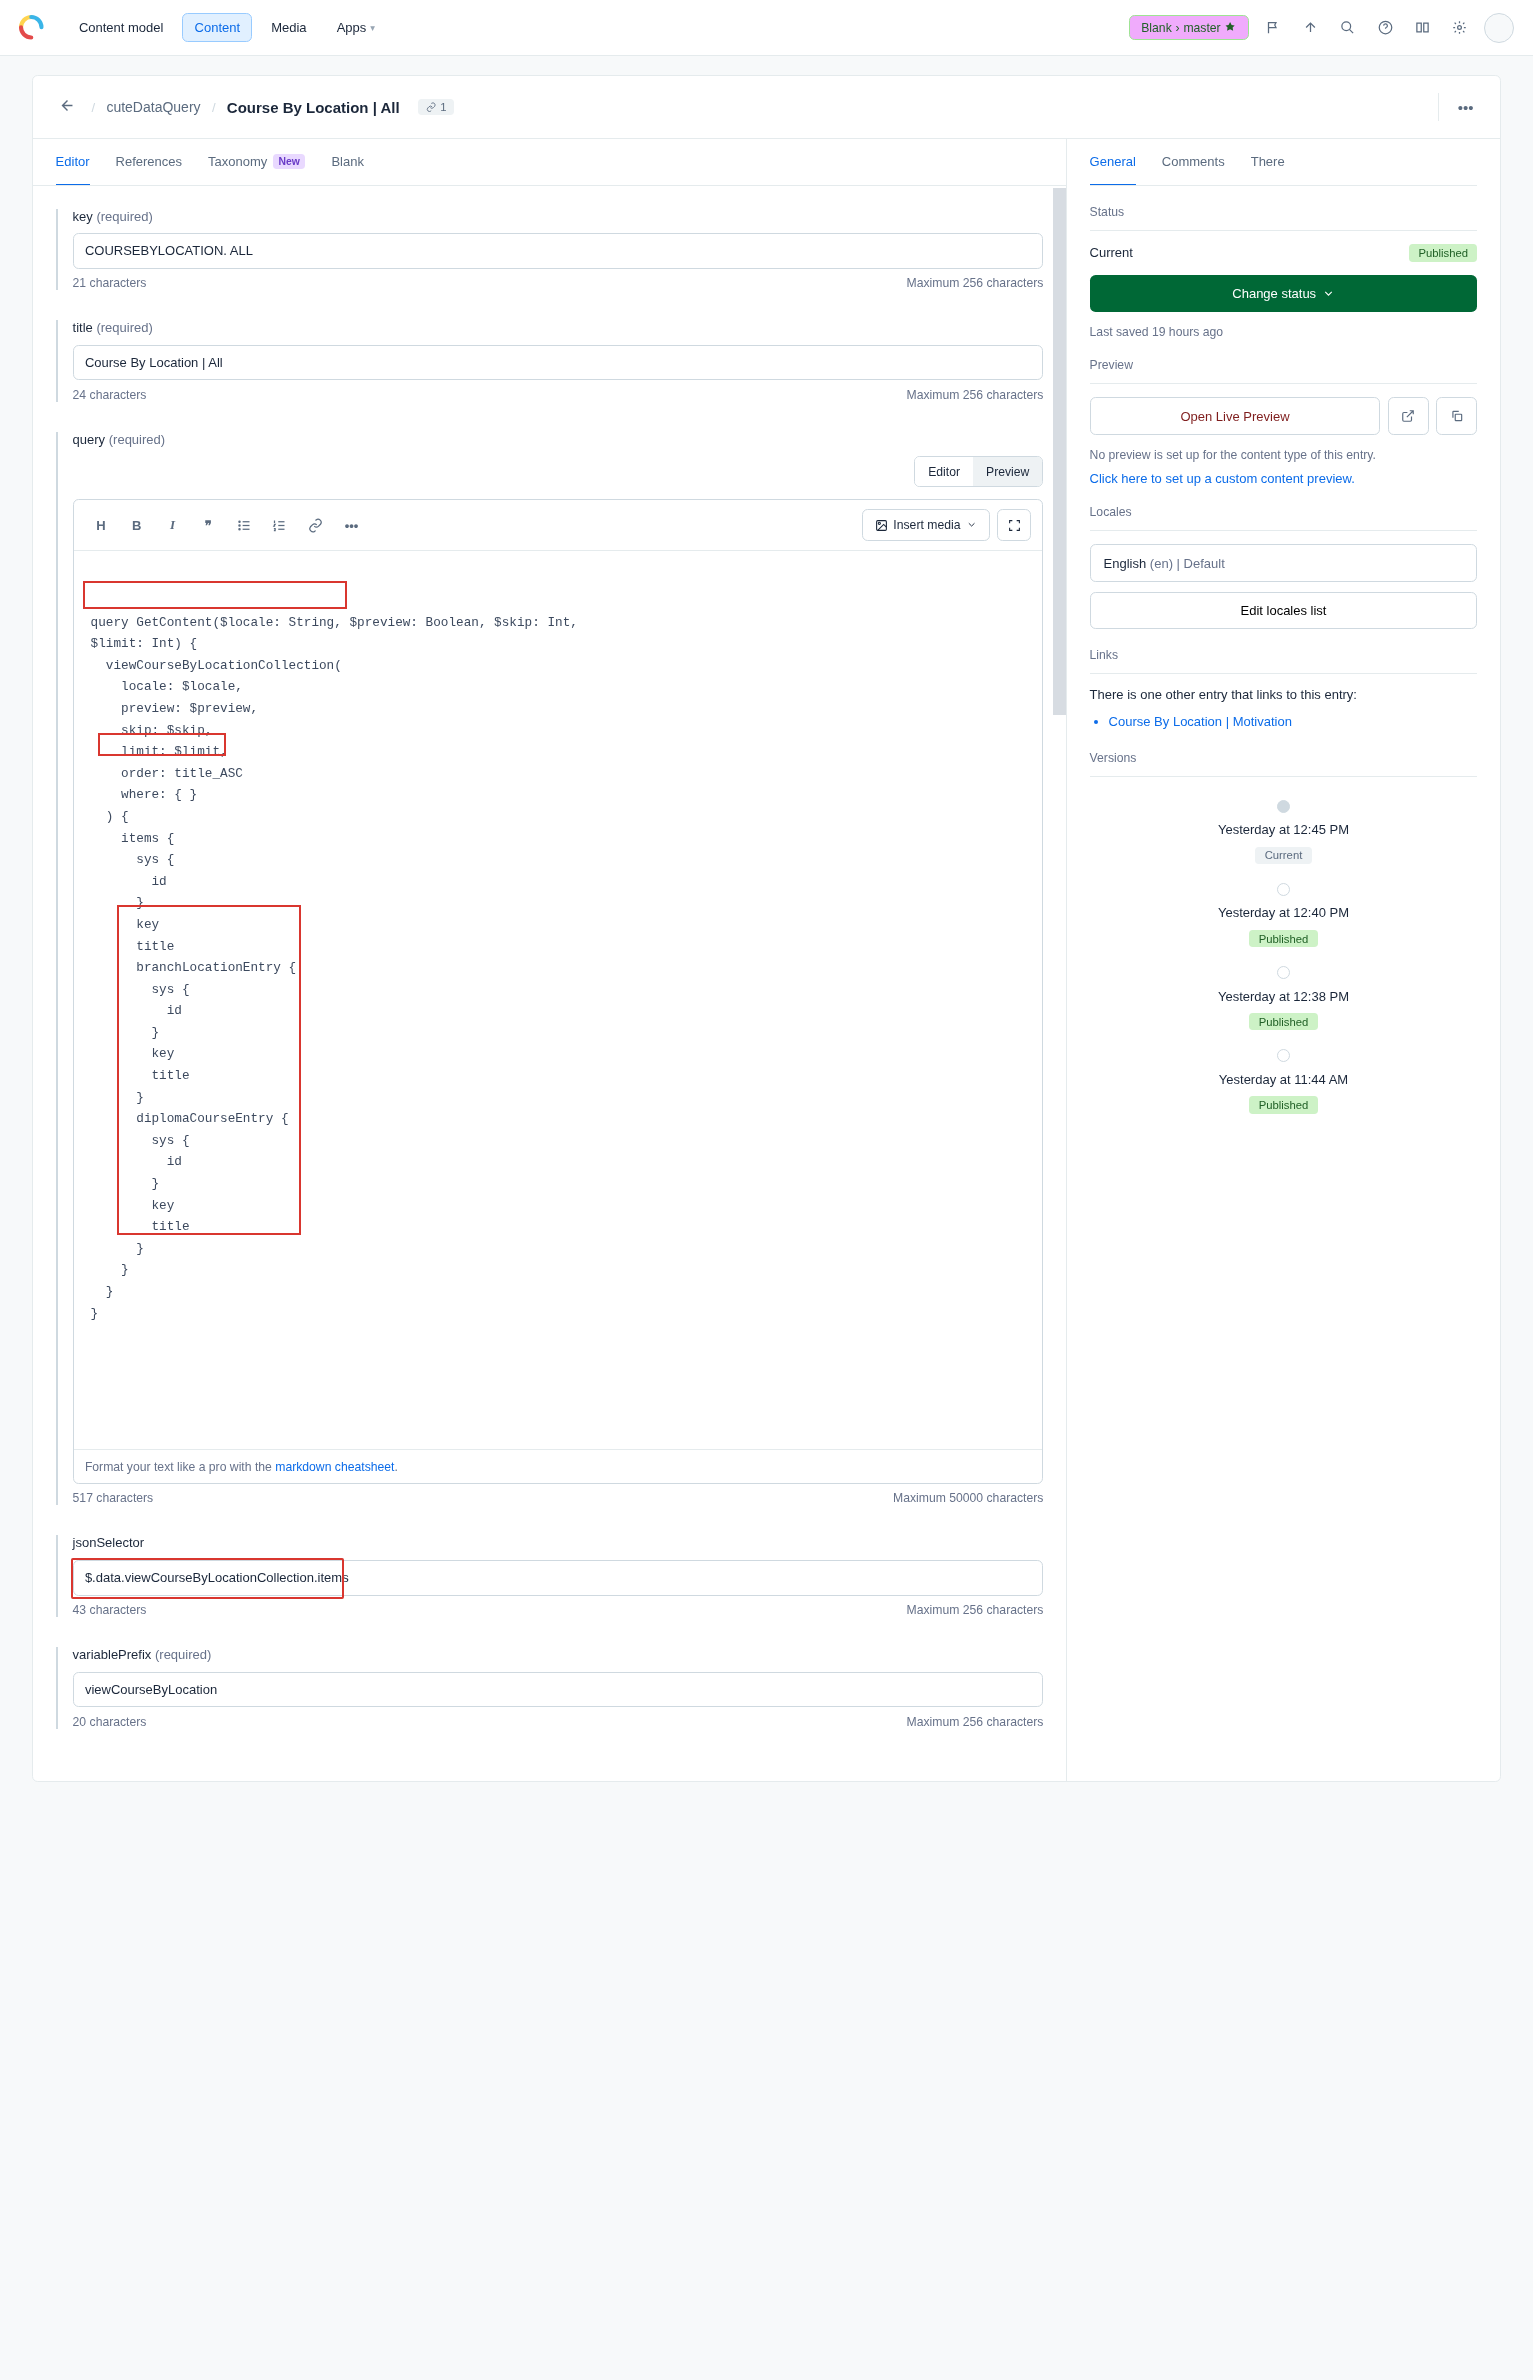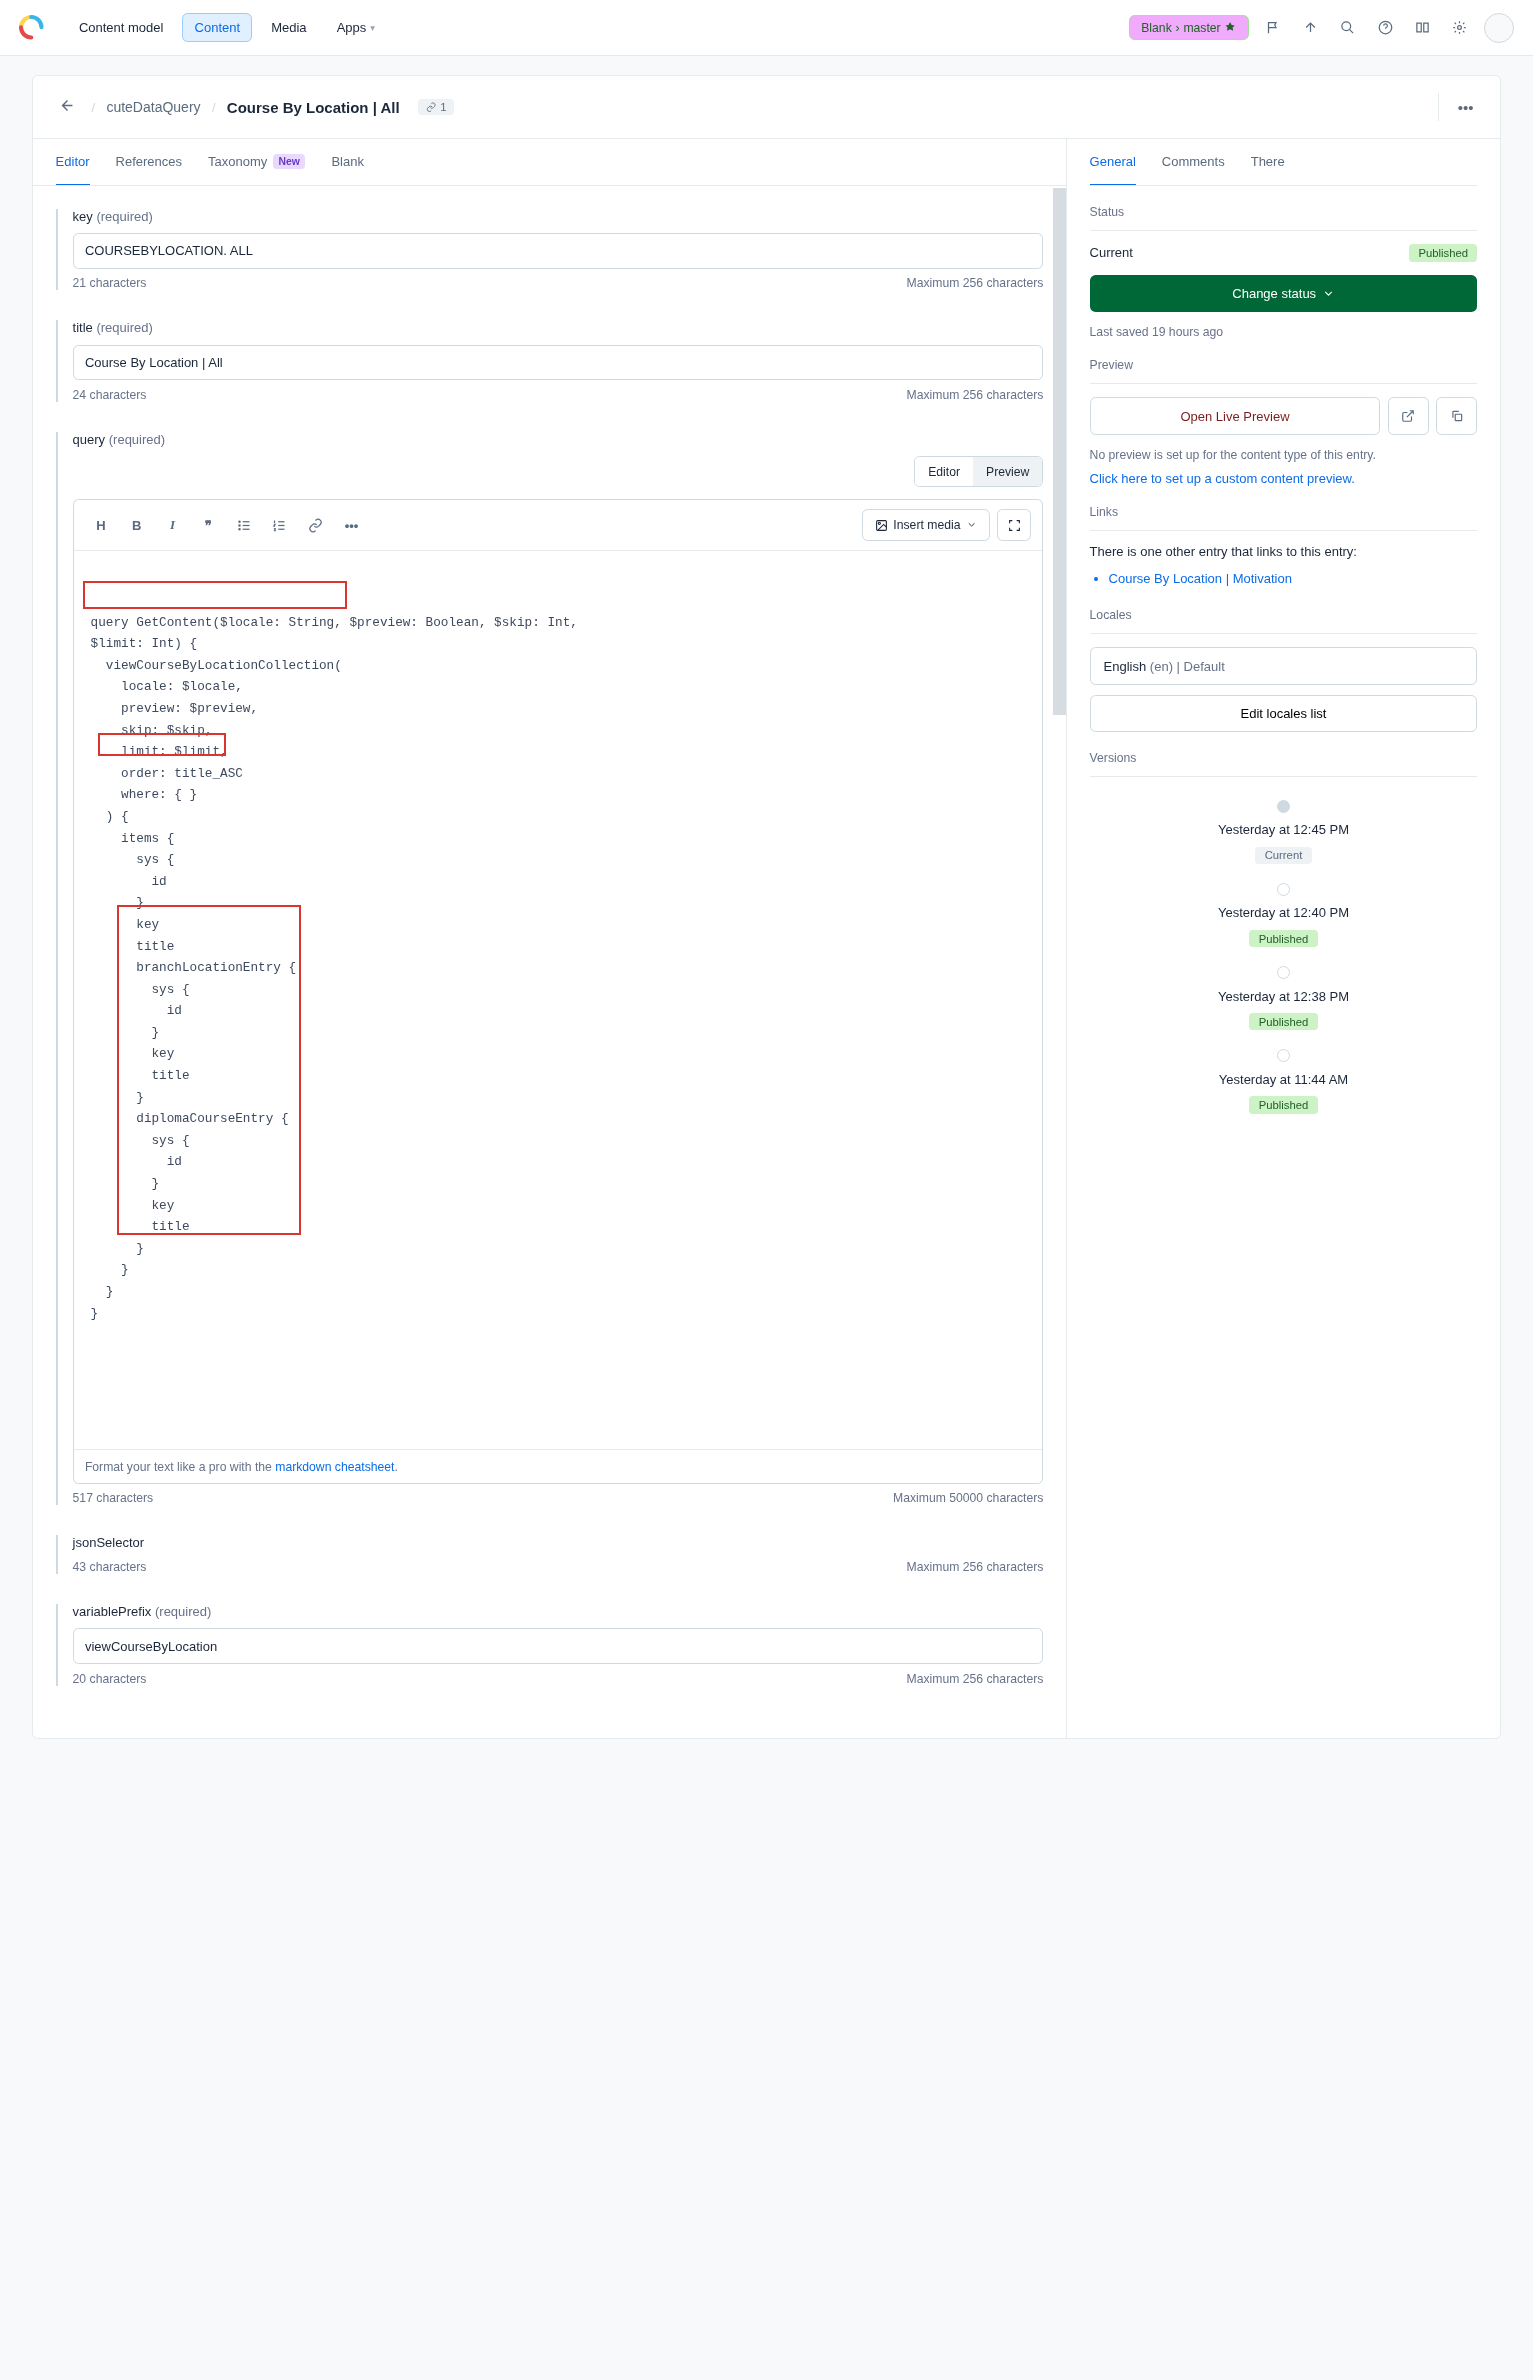--- a/index.html
+++ b/index.html
@@ -313,20 +313,24 @@
             </div>
           </div>
           <div class="field-hints">
               <span>517 characters</span>
               <span>Maximum 50000 characters</span>
             </div>
         </div>
 
         <div class="field">
           <div class="field-label"><span>jsonSelector</span></div>
+          <div class="input-highlight-wrap">
+            <input class="text-input" value="$.data.viewCourseByLocationCollection.items" style="">
+            <div class="input-highlight" style="top:-1.9px;left:-1.9px;width:273px;height:41px"></div>
+          </div>
           <div class="field-hints">
               <span>43 characters</span>
               <span>Maximum 256 characters</span>
             </div>
         </div>
 
         <div class="field">
           <div class="field-label"><span>variablePrefix</span> <span class="req">(required)</span></div>
           <input class="text-input" value="viewCourseByLocation" style="">
           <div class="field-hints">
@@ -374,34 +378,34 @@
                 <rect x="9" y="9" width="11" height="11" rx="1"></rect>
                 <path d="M5 15V5a1 1 0 0 1 1-1h9"></path>
               </svg>
             </div>
         </div>
         <div class="side-note">No preview is set up for the content type of this entry.</div>
         <div style="margin-top:9.4px"><a href="#" class="side-link">Click here to set up a custom content preview.</a></div>
       </div>
 
       <div class="side-section">
+        <div class="side-heading">Locales</div>
+        <div class="locale-box">
+          <span>English</span>
+          <span class="muted">(en) | Default</span>
+        </div>
+        <button class="edit-locales-btn">Edit locales list</button>
+      </div>
+
+      <div class="side-section">
         <div class="side-heading">Links</div>
         <div style="font-size:13px">There is one other entry that links to this entry:</div>
         <ul class="link-list" id="link-list">
             <li style="color: rgb(12, 108, 233);"><a href="#" class="side-link" style="font-weight: 500;">Course By Location | Motivation</a></li>
           </ul>
-      </div>
-
-      <div class="side-section">
-        <div class="side-heading">Locales</div>
-        <div class="locale-box">
-          <span>English</span>
-          <span class="muted">(en) | Default</span>
-        </div>
-        <button class="edit-locales-btn">Edit locales list</button>
       </div>
 
       <div class="side-section">
         <div class="side-heading">Versions</div>
         <div id="versions-list">
             <div class="version-row">
               <div class="version-radio filled"></div>
               <div class="version-time">Yesterday at 12:45 PM</div>
               <span class="pill current">Current</span>
             </div>

